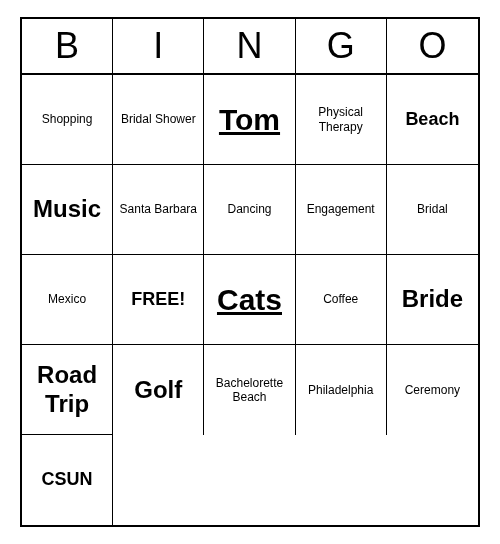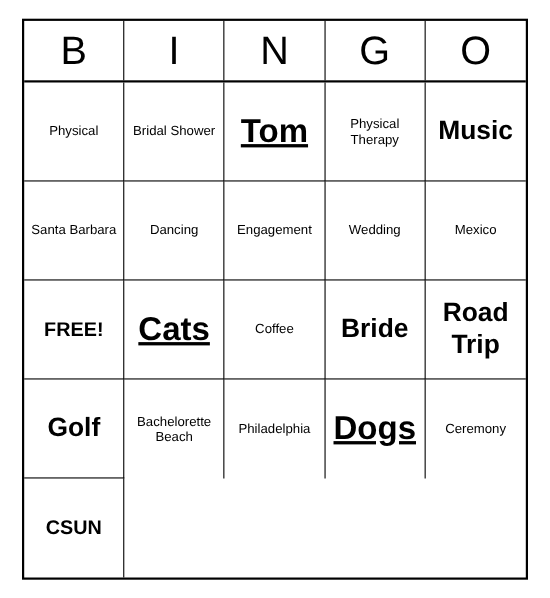--- a/index.html
+++ b/index.html
@@ -92,35 +92,35 @@
 
 <div class="bingo-card">
   <div class="bingo-header">
   <div class="bingo-header-cell">B</div>
       <div class="bingo-header-cell">I</div>
       <div class="bingo-header-cell">N</div>
       <div class="bingo-header-cell">G</div>
       <div class="bingo-header-cell">O</div>
     </div>
   <div class="bingo-grid">
-  <div class="bingo-cell small">Physical</div>
+  <div class="bingo-cell small">Shopping</div>
       <div class="bingo-cell small">Bridal Shower</div>
       <div class="bingo-cell xlarge">Tom</div>
       <div class="bingo-cell small">Physical Therapy</div>
+      <div class="bingo-cell medium">Beach</div>
       <div class="bingo-cell large">Music</div>
       <div class="bingo-cell small">Santa Barbara</div>
       <div class="bingo-cell small">Dancing</div>
       <div class="bingo-cell small">Engagement</div>
-      <div class="bingo-cell small">Wedding</div>
+      <div class="bingo-cell small">Bridal</div>
       <div class="bingo-cell small">Mexico</div>
       <div class="bingo-cell medium">FREE!</div>
       <div class="bingo-cell xlarge">Cats</div>
       <div class="bingo-cell small">Coffee</div>
       <div class="bingo-cell large">Bride</div>
       <div class="bingo-cell large">Road Trip</div>
       <div class="bingo-cell large">Golf</div>
       <div class="bingo-cell small">Bachelorette Beach</div>
       <div class="bingo-cell small">Philadelphia</div>
-      <div class="bingo-cell xlarge">Dogs</div>
       <div class="bingo-cell small">Ceremony</div>
       <div class="bingo-cell medium">CSUN</div>
     </div>
 </div>
 
 </body></html>

